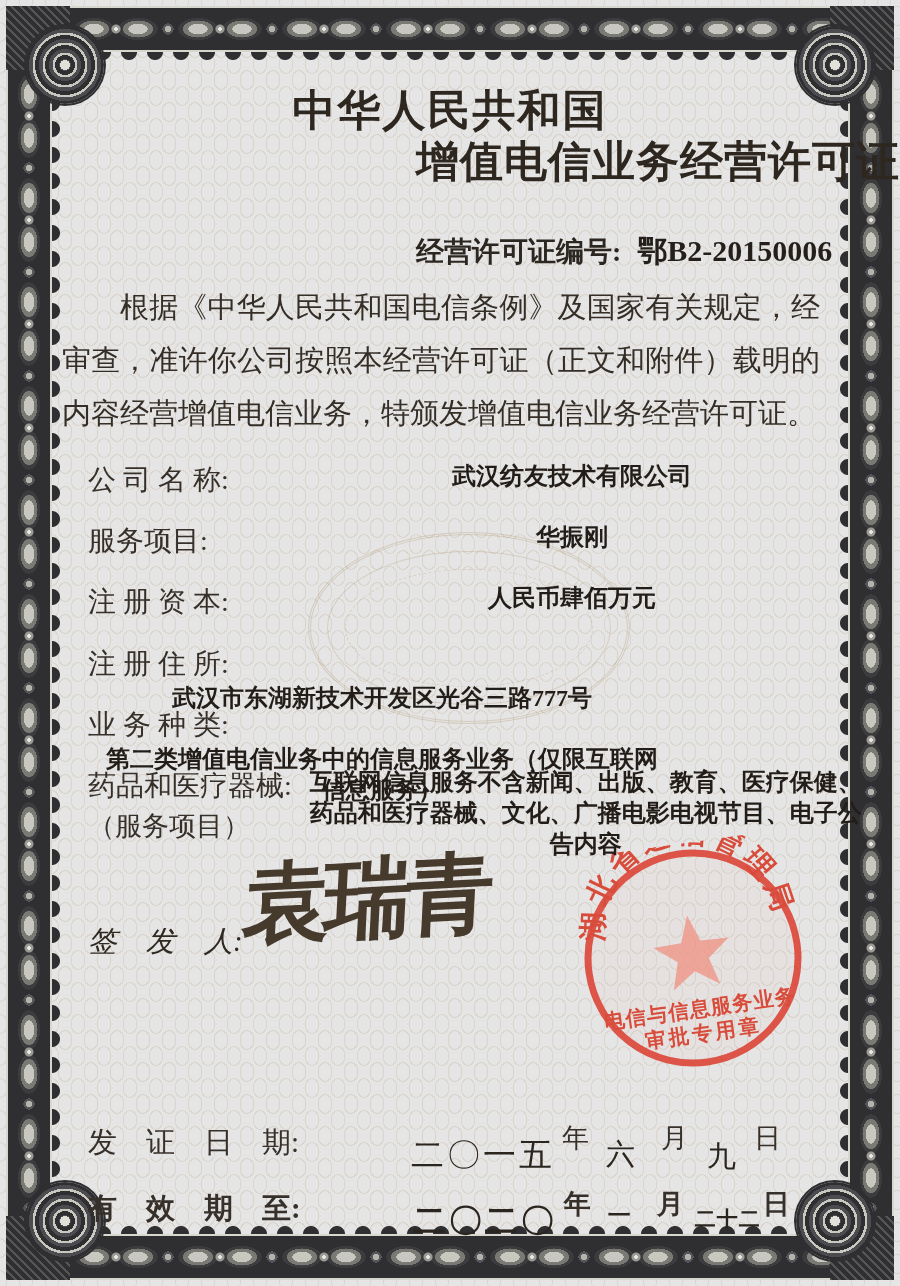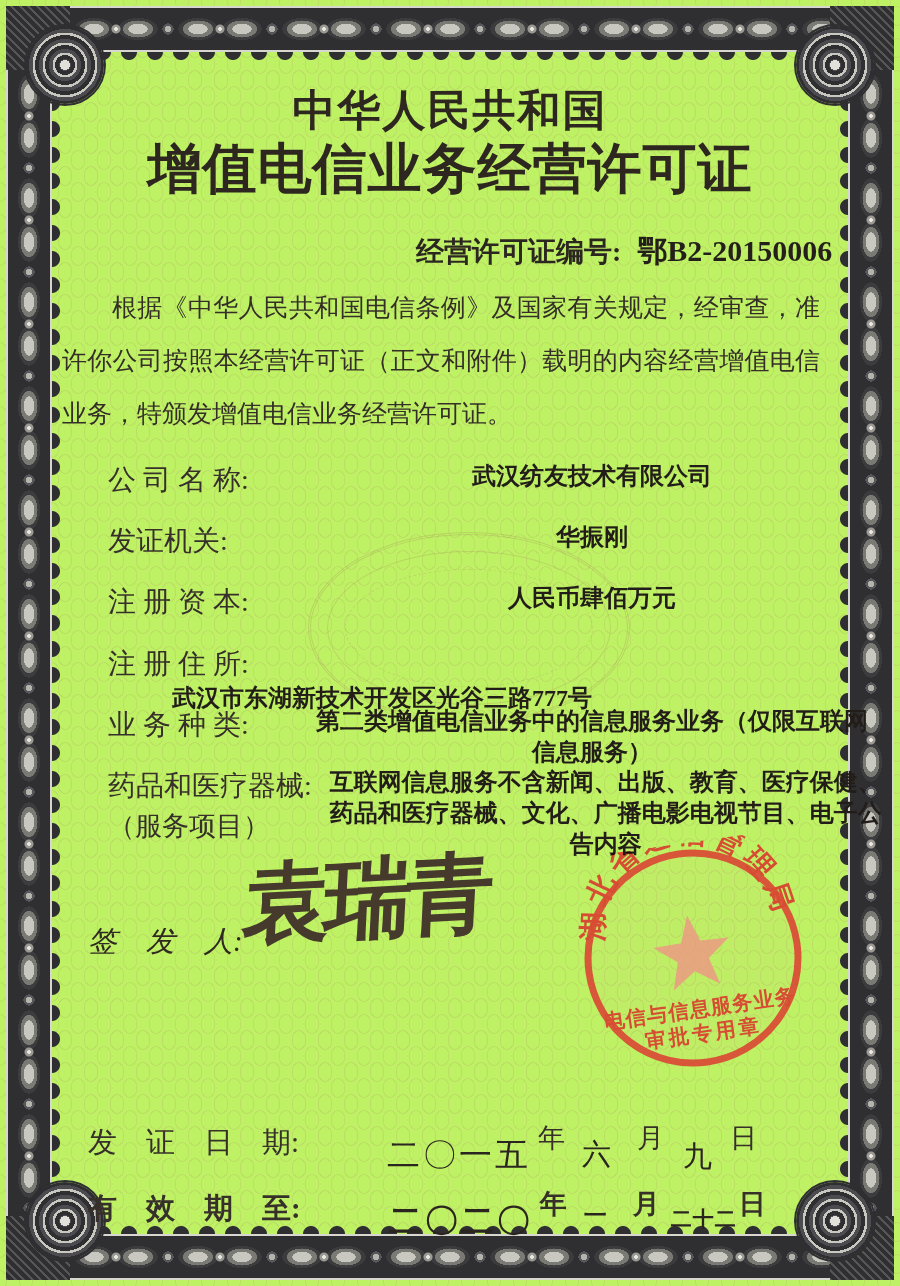--- a/index.html
+++ b/index.html
@@ -1,21 +1,21 @@
 <!DOCTYPE html>
 <html><head>
 <meta charset="utf-8">
 <style>
   html,body{margin:0;padding:0;}
   body{
     width:900px;height:1286px;overflow:hidden;position:relative;
     background:#e7dabb;
     font-family:"Liberation Serif","DejaVu Serif",serif;
   }
-  .cert{position:absolute;inset:0;background:#bef264;}
+  .cert{position:absolute;inset:0;background:#e5e5e5;}
   
   .paper-pattern{
     position:absolute;inset:0;z-index:0;opacity:.55;pointer-events:none;
     background-image:
       radial-gradient(ellipse 11px 15px at 50% 50%, transparent 58%, rgba(176,150,104,.40) 59%, rgba(176,150,104,.40) 66%, transparent 67%),
       radial-gradient(ellipse 11px 15px at 50% 50%, transparent 58%, rgba(176,150,104,.34) 59%, rgba(176,150,104,.34) 66%, transparent 67%);
     background-size:26px 32px,26px 32px;
     background-position:0 0,13px 16px;
   }
   
@@ -84,55 +84,55 @@
   .c-tl{left:6px;top:6px;} .c-tl::after{right:-34px;bottom:-34px;}
   .c-tr{right:6px;top:6px;} .c-tr::after{left:-34px;bottom:-34px;}
   .c-bl{left:6px;bottom:6px;} .c-bl::after{right:-34px;top:-34px;}
   .c-br{right:6px;bottom:6px;} .c-br::after{left:-34px;top:-34px;}
 
   
   .content{position:absolute;inset:0;z-index:2;color:#2f2922;}
   .abs{position:absolute;}
   .title{left:0;width:100%;text-align:center;font-weight:700;color:#2d2720;}
   .title-1{top:82px;font-size:43px;letter-spacing:2px;}
-  .title-2{top:133px;font-size:54px;letter-spacing:1px;}
+  .title-2{top:133px;font-size:43px;letter-spacing:1px;text-align:right;}
 
   .license-row{top:231px;left:416px;white-space:nowrap;}
   .license-label{font-size:28px;font-weight:600;color:#2b2620;}
   .license-no{font-size:30px;font-weight:700;margin-left:12px;color:#241f1a;}
 
   .paragraph{
     top:281px;left:62px;width:758px;
-    font-size:25px;line-height:53px;text-align:justify;text-indent:2em;color:#342e27;
+    font-size:29px;line-height:53px;text-align:justify;text-indent:2em;color:#342e27;
   }
 
   .field-row{left:88px;display:flex;align-items:flex-start;}
-  .flabel{display:inline-block;min-width:190px;font-size:28px;color:#37302a;white-space:nowrap;flex:none;margin-left:20px;}
+  .flabel{display:inline-block;min-width:190px;font-size:28px;color:#37302a;white-space:nowrap;flex:none;}
   .flabel2{display:block;font-size:27px;color:#37302a;margin-top:3px;}
   .fvalue{font-size:24px;font-weight:700;color:#221d18;width:572px;line-height:31px;margin-left:8px;
     font-family:"Liberation Serif","DejaVu Serif",serif;text-align:center;}
   .fr-1{top:461px;} .fr-2{top:522px;} .fr-3{top:583px;} .fr-4{top:645px;flex-direction:column;}
-  .fr-5{top:706px;} .fr-6{top:767px;}
+  .fr-5{top:706px;flex-direction:column;} .fr-6{top:767px;}
 
   .issuer-label{top:922px;left:88px;font-size:29px;white-space:nowrap;font-style:italic;}
   .signature{
     top:856px;left:242px;font-size:88px;line-height:1;font-weight:700;color:#463a2d;
     transform:rotate(-3deg) skewX(-6deg);letter-spacing:-6px;white-space:nowrap;
   }
   .authority-label{top:918px;left:534px;font-size:28px;white-space:nowrap;color:#2e2823;}
 
   .seal{
     position:absolute;left:575px;top:843px;width:236px;height:230px;z-index:3;
     transform:rotate(-8deg);mix-blend-mode:multiply;opacity:.93;pointer-events:none;
   }
 
   .date-row{left:88px;display:flex;align-items:center;white-space:nowrap;}
   .dr-1{top:1120px;} .dr-2{top:1186px;font-weight:bold;}
   .dlabel{display:inline-block;min-width:208px;font-size:29px;color:#37302a;}
-  .dvals{display:inline-flex;align-items:flex-start;margin-left:88px;}
+  .dvals{display:inline-flex;align-items:flex-start;margin-left:112px;}
   .d-year{font-size:33px;letter-spacing:3px;transform:translateY(13px);color:#2b251f;}
   .d-unit{font-size:27px;margin:0 7px;color:#37302a;}
   .u-month{margin-left:26px;} .u-day{margin-left:18px;}
   .d-month{font-size:29px;transform:translateY(15px);margin-left:10px;color:#2b251f;}
   .d-day{font-size:29px;transform:translateY(17px);margin-left:12px;color:#2b251f;}
   .dr-2 .d-month{font-size:23px;transform:translateY(14px);}
   .dr-2 .d-day{font-size:21px;transform:translateY(19px);letter-spacing:1px;margin-left:4px;}
   .dr-2 .u-day{margin-left:2px;}
 </style>
 </head>
@@ -160,21 +160,21 @@
       <span class="license-no">鄂B2-20150006</span>
     </div>
 
     <div class="abs paragraph">根据《中华人民共和国电信条例》及国家有关规定，经审查，准许你公司按照本经营许可证（正文和附件）载明的内容经营增值电信业务，特颁发增值电信业务经营许可证。</div>
 
     <div class="abs field-row fr-1">
       <span class="flabel">公 司 名 称:</span>
       <span class="fvalue">武汉纺友技术有限公司</span>
     </div>
     <div class="abs field-row fr-2">
-      <span class="flabel">发证机关:</span>
+      <span class="flabel">服务项目:</span>
       <span class="fvalue">华振刚</span>
     </div>
     <div class="abs field-row fr-3">
       <span class="flabel">注 册 资 本:</span>
       <span class="fvalue">人民币肆佰万元</span>
     </div>
     <div class="abs field-row fr-4">
       <span class="flabel">注 册 住 所:</span>
       <span class="fvalue">武汉市东湖新技术开发区光谷三路777号</span>
     </div>

